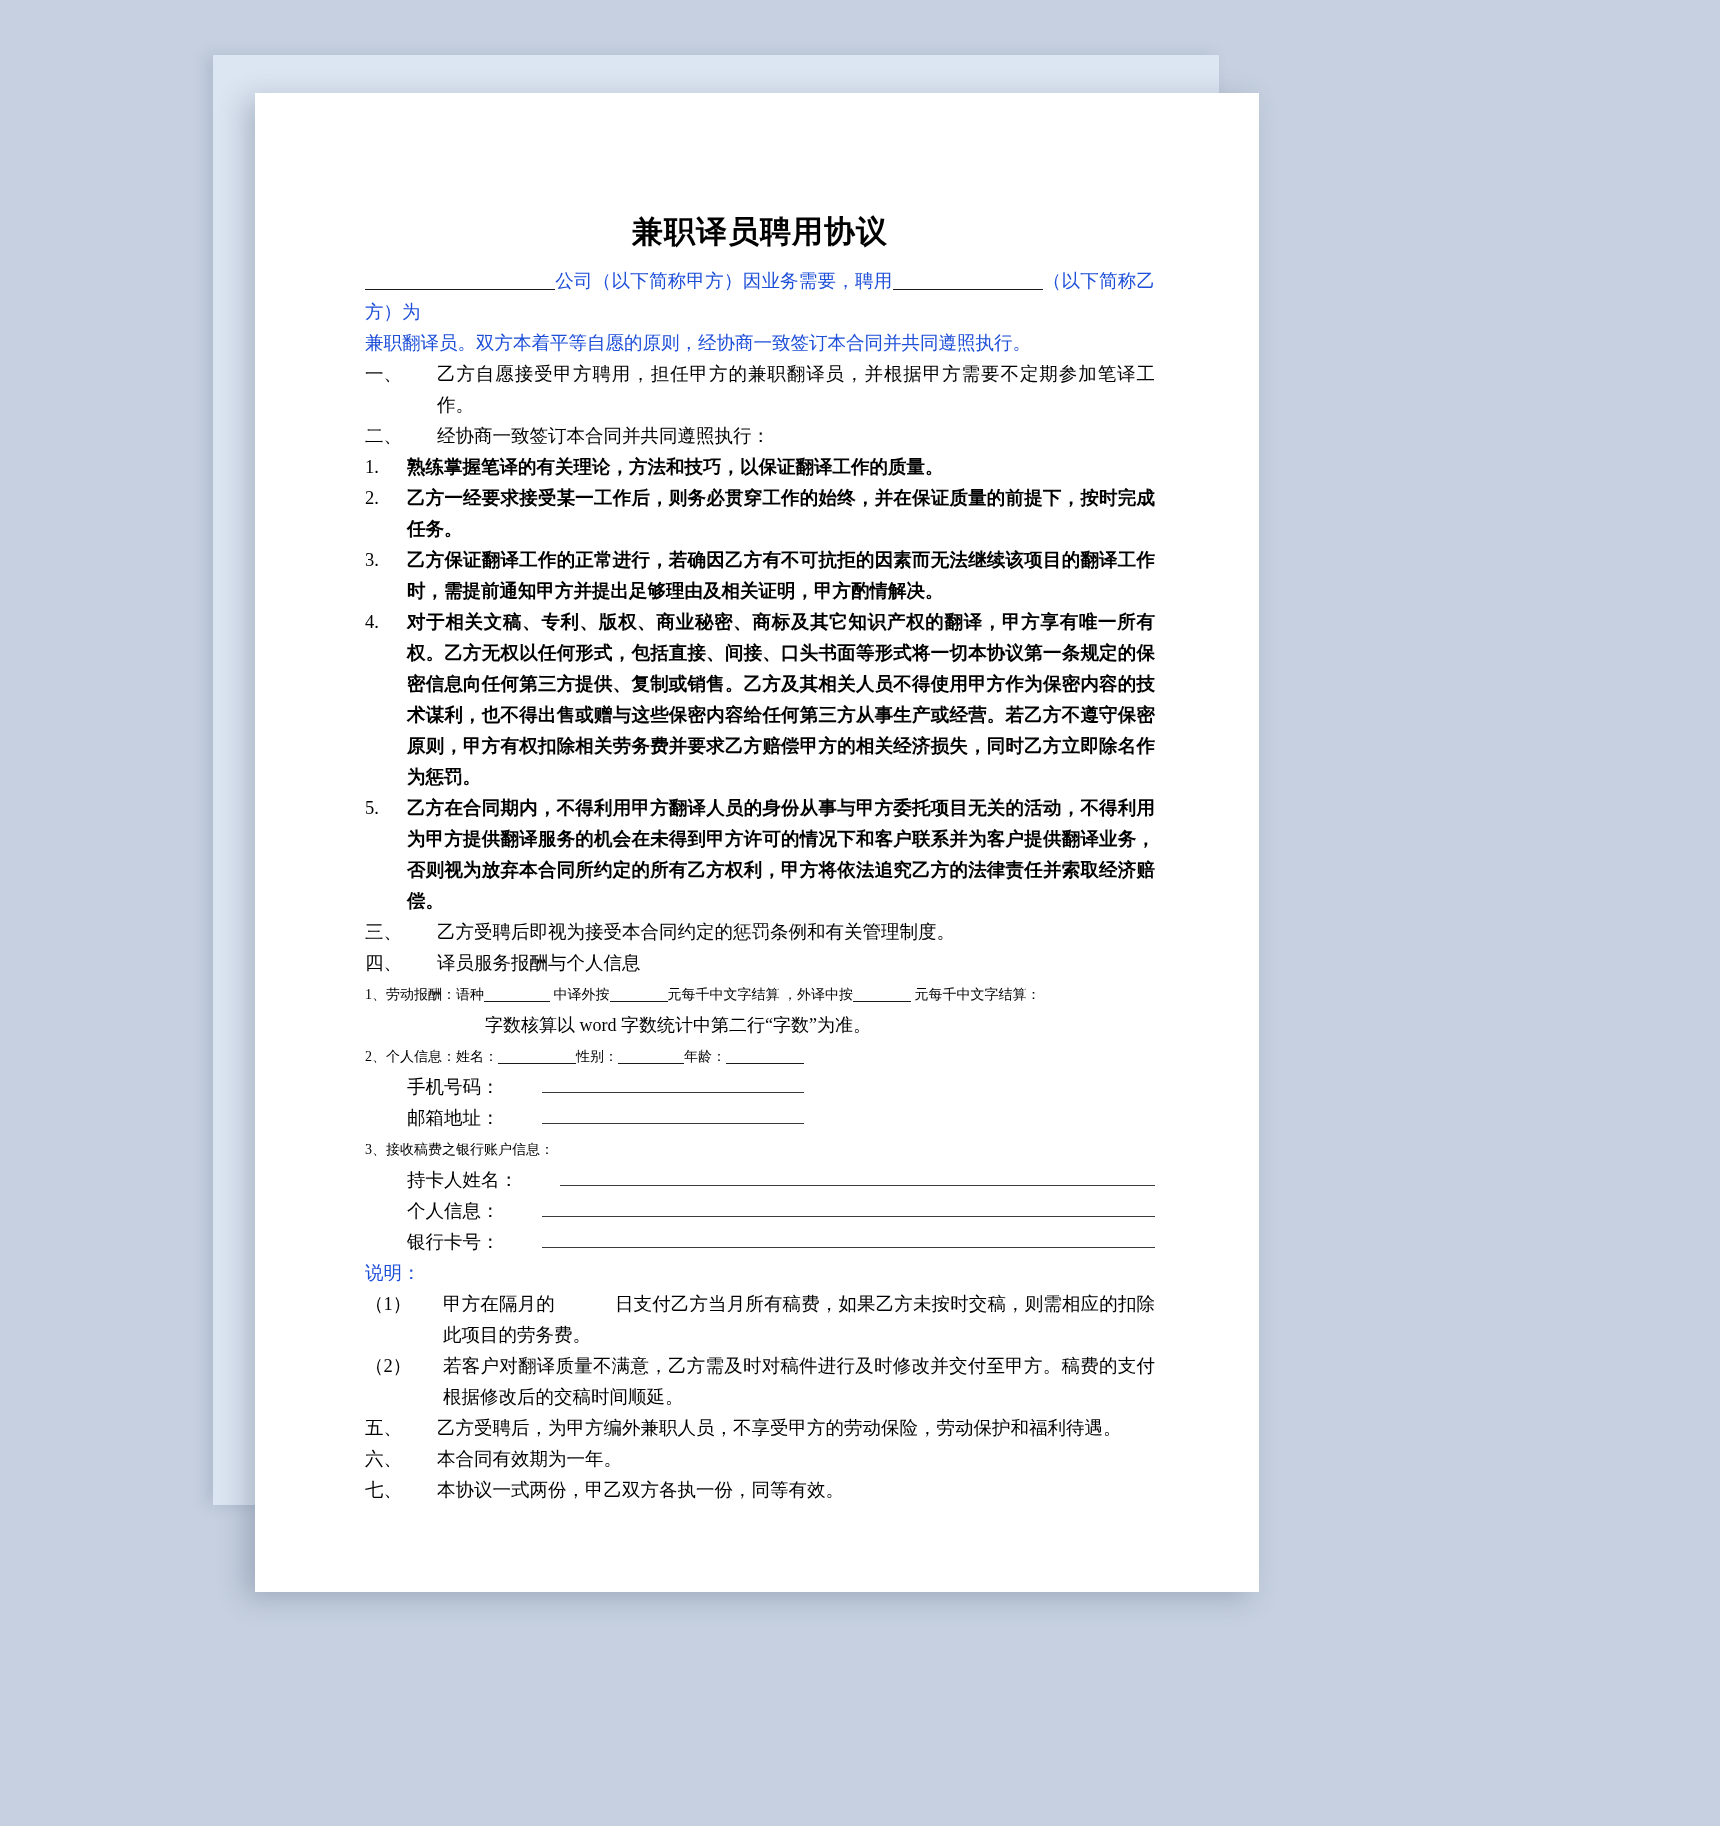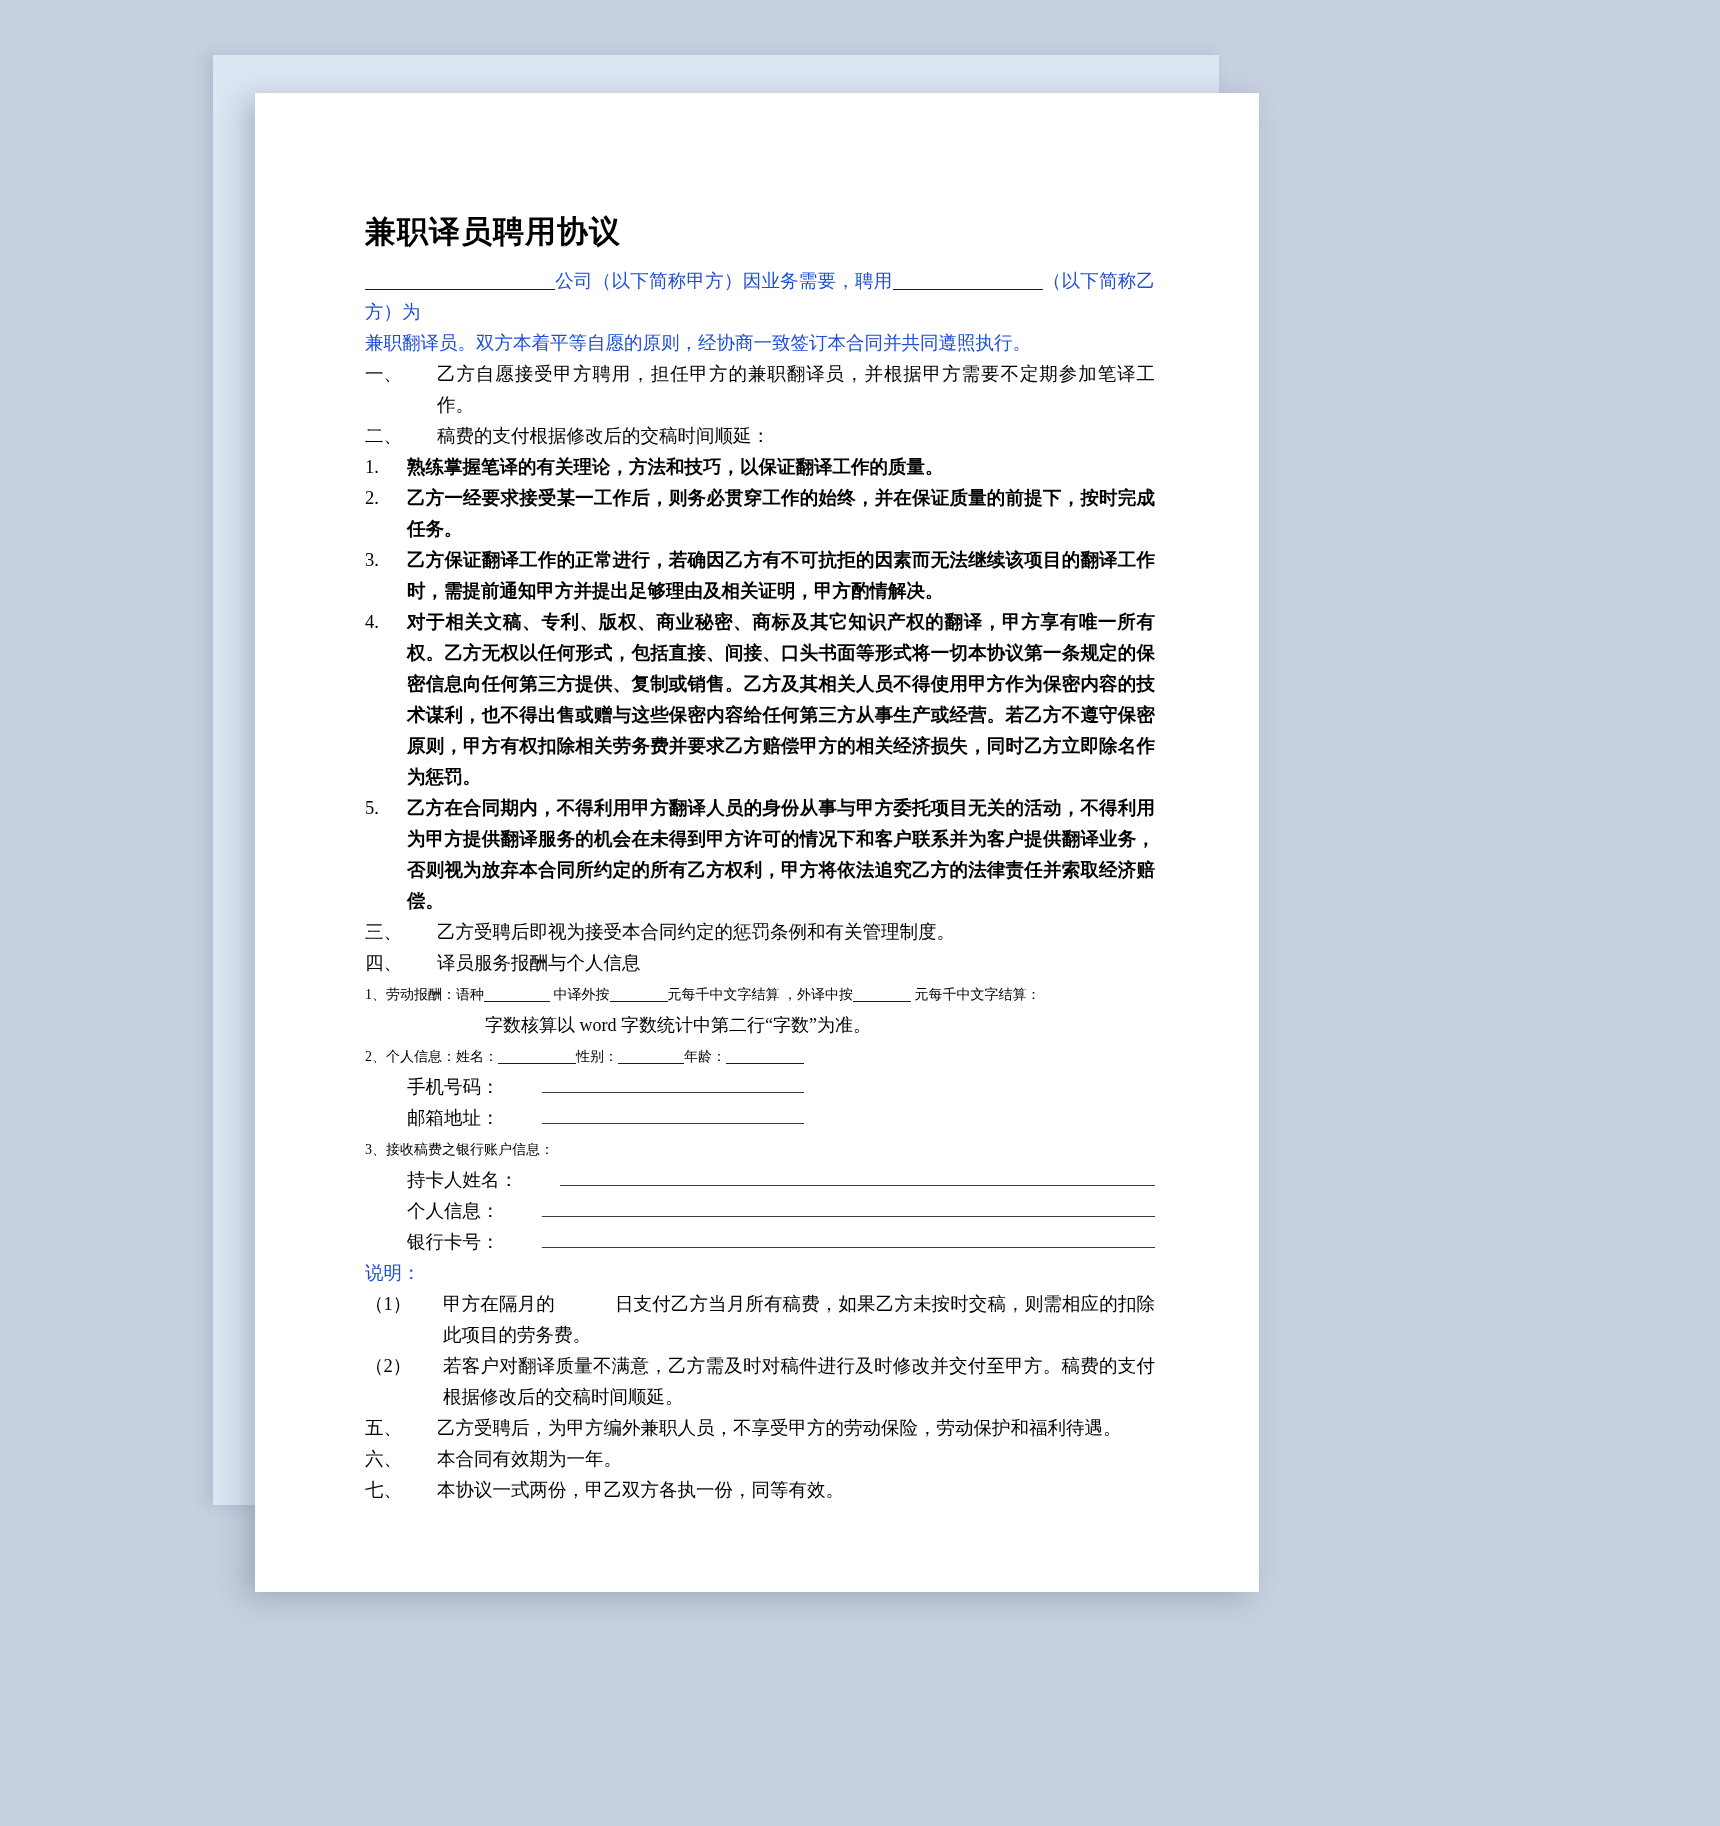--- a/index.html
+++ b/index.html
@@ -42,21 +42,21 @@
 
   
   .doc-inner {
     position: absolute;
     left: 110px;
     top: 120px;
     width: 790px;
   }
 
   .doc-title {
-    text-align: left;
+    text-align: center;
     font-size: 31px;
     font-weight: 700;
     letter-spacing: 1px;
     line-height: 1.25;
     margin: 0 0 14px 0;
     color: #000;
   }
 
   .p {
     font-size: 18.5px;
@@ -177,21 +177,21 @@
       </p>
       <p class="p">兼职翻译员。双方本着平等自愿的原则，经协商一致签订本合同并共同遵照执行。</p>
 
       <div class="clause">
         <span class="num">一、</span>
         <span class="body">乙方自愿接受甲方聘用，担任甲方的兼职翻译员，并根据甲方需要不定期参加笔译工作。</span>
       </div>
 
       <div class="clause">
         <span class="num">二、</span>
-        <span class="body">稿费的支付根据修改后的交稿时间顺延：</span>
+        <span class="body">经协商一致签订本合同并共同遵照执行：</span>
       </div>
 
       <div class="item">
         <span class="num">1.</span>
         <span class="body">熟练掌握笔译的有关理论，方法和技巧，以保证翻译工作的质量。</span>
       </div>
       <div class="item">
         <span class="num">2.</span>
         <span class="body">乙方一经要求接受某一工作后，则务必贯穿工作的始终，并在保证质量的前提下，按时完成任务。</span>
       </div>

